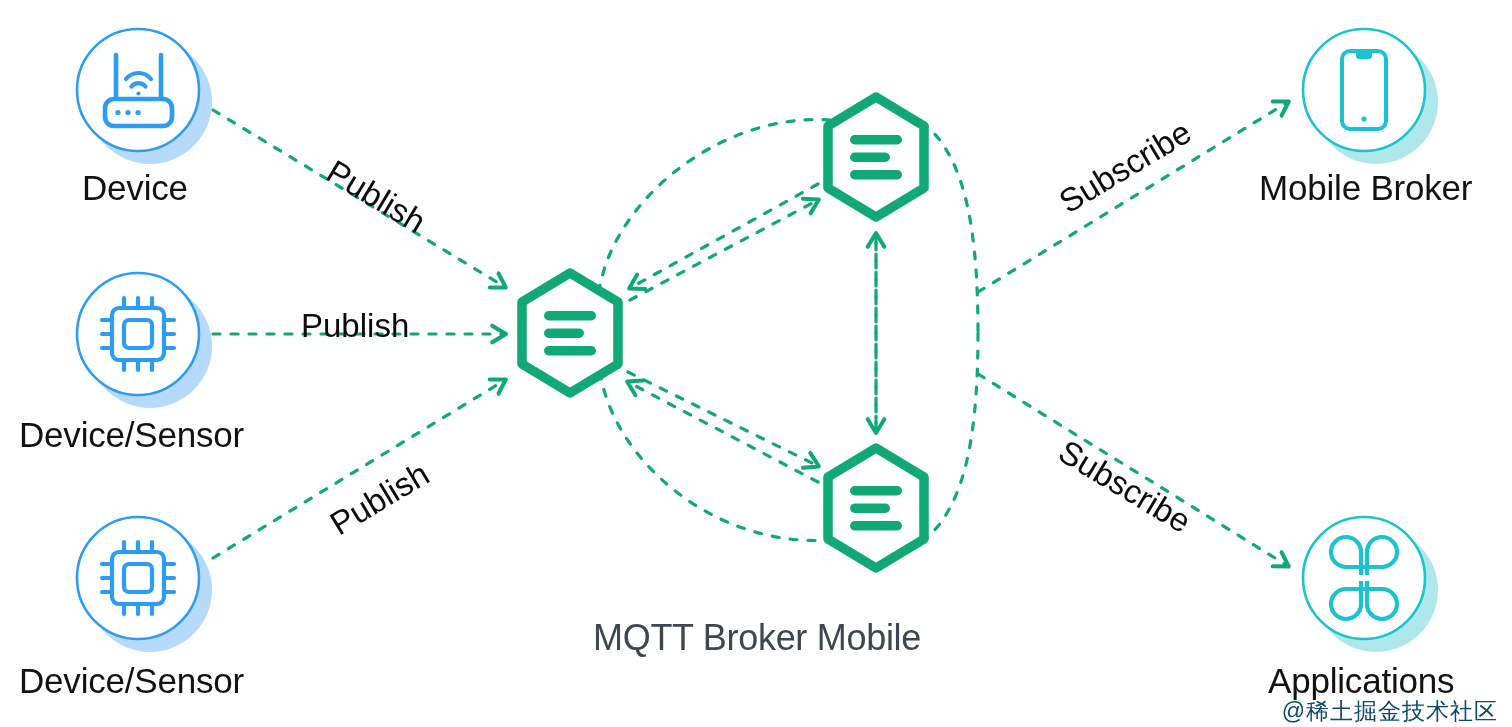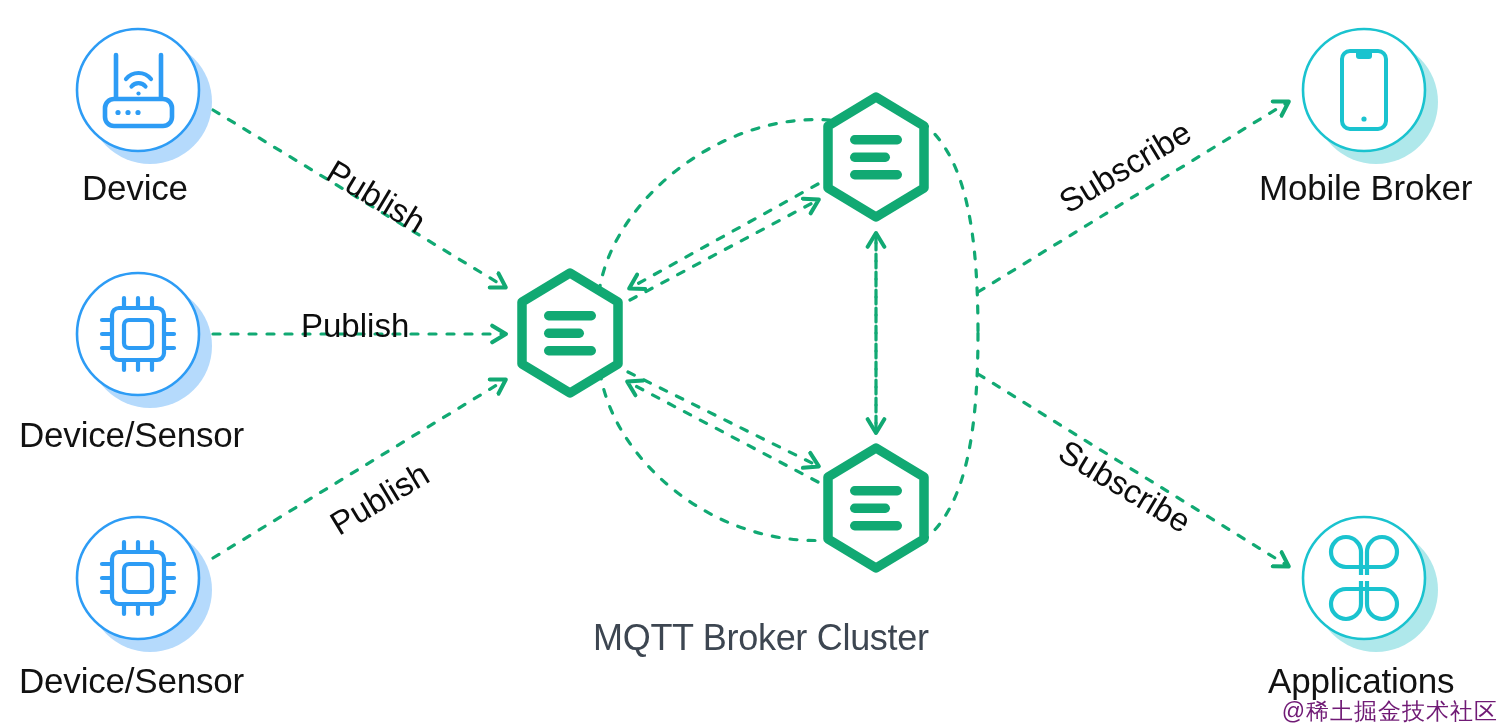--- a/index.html
+++ b/index.html
@@ -50,21 +50,21 @@
     font-size: 33px;
     font-weight: 400;
     white-space: nowrap;
     line-height: 1;
     transform-origin: 0 50%;
   }
   .watermark {
     position: absolute;
     right: 14px;
     bottom: 4px;
-    color: #701a75;
+    color: #0c4a6e;
     font-size: 23px;
     white-space: nowrap;
     line-height: 1;
     letter-spacing: 1px;
   }
 </style>
 </head>
 <body>
 
 <div id="diagram-root">
@@ -214,21 +214,21 @@
   </svg>
 
   <div>
     <div class="node-label" style="left:82px; top:170px;">Device</div>
     <div class="node-label" style="left:19px; top:417px;">Device/Sensor</div>
     <div class="node-label" style="left:19px; top:663px;">Device/Sensor</div>
 
     <div class="node-label" style="left:1259px; top:170px;">Mobile Broker</div>
     <div class="node-label" style="left:1268px; top:663px;">Applications</div>
 
-    <div class="cluster-label" style="left:593px; top:620px;">MQTT Broker Cluster</div>
+    <div class="cluster-label" style="left:593px; top:620px;">MQTT Broker Mobile</div>
 
     <div class="edge-label" style="left:330px; top:152px; transform: rotate(31deg);">Publish</div>
     <div class="edge-label" style="left:301px; top:309px;">Publish</div>
     <div class="edge-label" style="left:333px; top:510px; transform: rotate(-31deg);">Publish</div>
 
     <div class="edge-label" style="left:1062px; top:188px; transform: rotate(-31deg);">Subscribe</div>
     <div class="edge-label" style="left:1062px; top:432px; transform: rotate(31deg);">Subscribe</div>
 
     <div class="watermark">@稀土掘金技术社区</div>
   </div>

